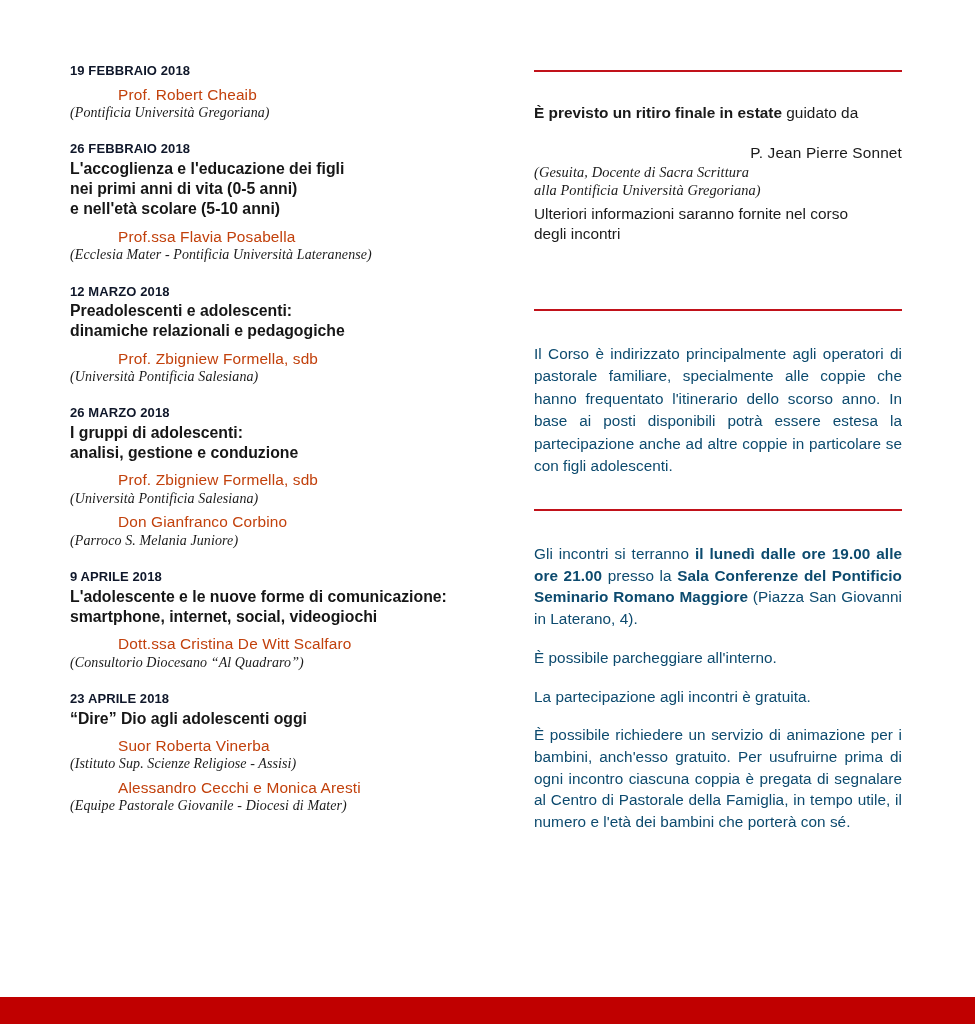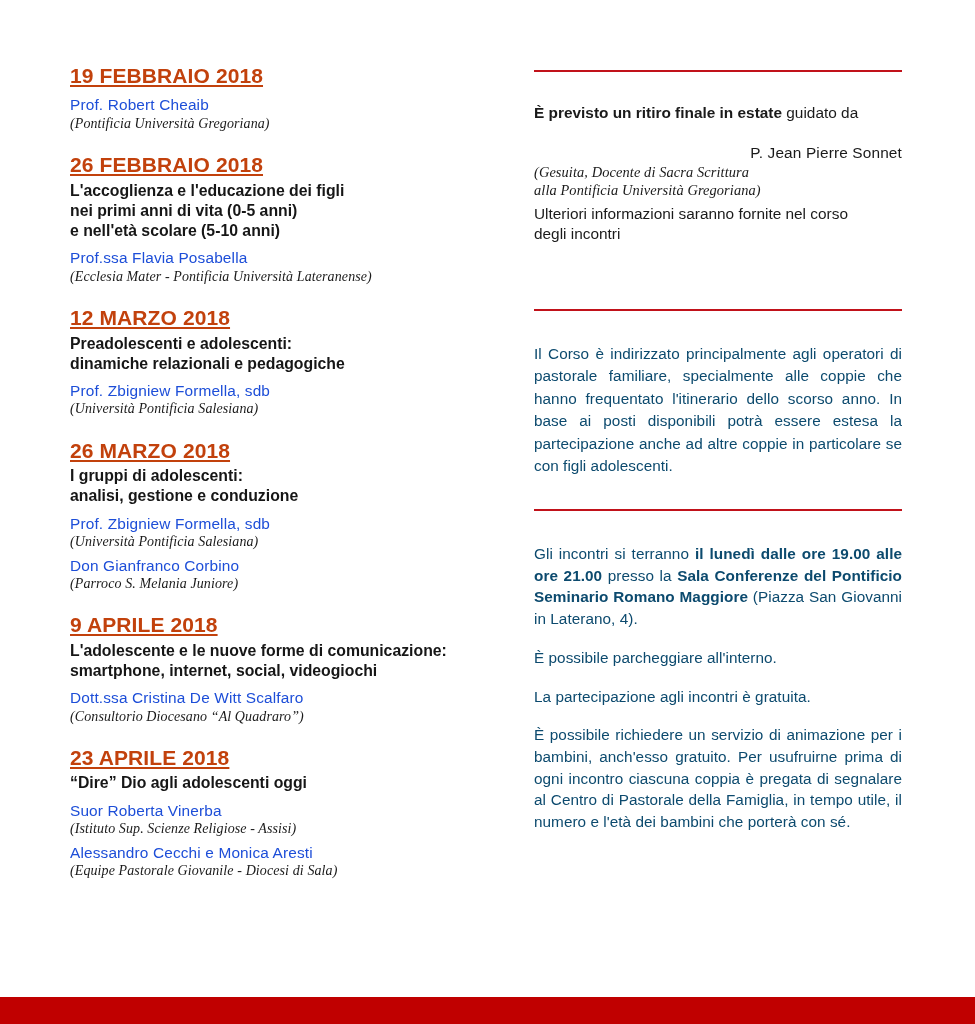--- a/index.html
+++ b/index.html
@@ -31,45 +31,45 @@
     width: 430px;
   }
 
   
   .entry {
     margin-bottom: 19px;
   }
   .entry:last-child { margin-bottom: 0; }
 
   .entry-date {
-    color: #c2410c;
+    color: #0f172a;
     font-weight: bold;
-    font-size: 21px;
+    font-size: 13px;
     letter-spacing: 0.1px;
     line-height: 1.35;
     margin-bottom: 1px;
-    text-decoration: underline;
   }
   .entry-title {
     font-weight: bold;
     font-size: 15.8px;
     line-height: 1.28;
     color: #161616;
     margin-bottom: 7px;
   }
   .entry-title div { white-space: nowrap; }
 
   .speaker-block {
     margin-top: 5px;
   }
   .speaker-name {
     font-size: 15.4px;
     line-height: 1.26;
-    color: #1d4ed8;
+    color: #c2410c;
     letter-spacing: 0.15px;
+    margin-left: 48px;
   }
   .speaker-aff {
     font-family: "Liberation Serif", "DejaVu Serif", serif;
     font-style: italic;
     font-size: 14px;
     line-height: 1.25;
     color: #1a1a1a;
     letter-spacing: 0.1px;
   }
 
@@ -205,21 +205,21 @@
         <div class="entry-date">23 APRILE 2018</div>
         <div class="entry-title">
           <div>“Dire” Dio agli adolescenti oggi</div>
         </div>
         <div class="speaker-block">
           <div class="speaker-name">Suor Roberta Vinerba</div>
           <div class="speaker-aff">(Istituto Sup. Scienze Religiose - Assisi)</div>
         </div>
         <div class="speaker-block">
           <div class="speaker-name">Alessandro Cecchi e Monica Aresti</div>
-          <div class="speaker-aff">(Equipe Pastorale Giovanile - Diocesi di Sala)</div>
+          <div class="speaker-aff">(Equipe Pastorale Giovanile - Diocesi di Mater)</div>
         </div>
       </div>
     </div>
 
   <div class="rule rule-1"></div>
   <div class="rule rule-2"></div>
   <div class="rule rule-3"></div>
 
   <div class="rblock rblock-1">
     <div class="r-lead">

